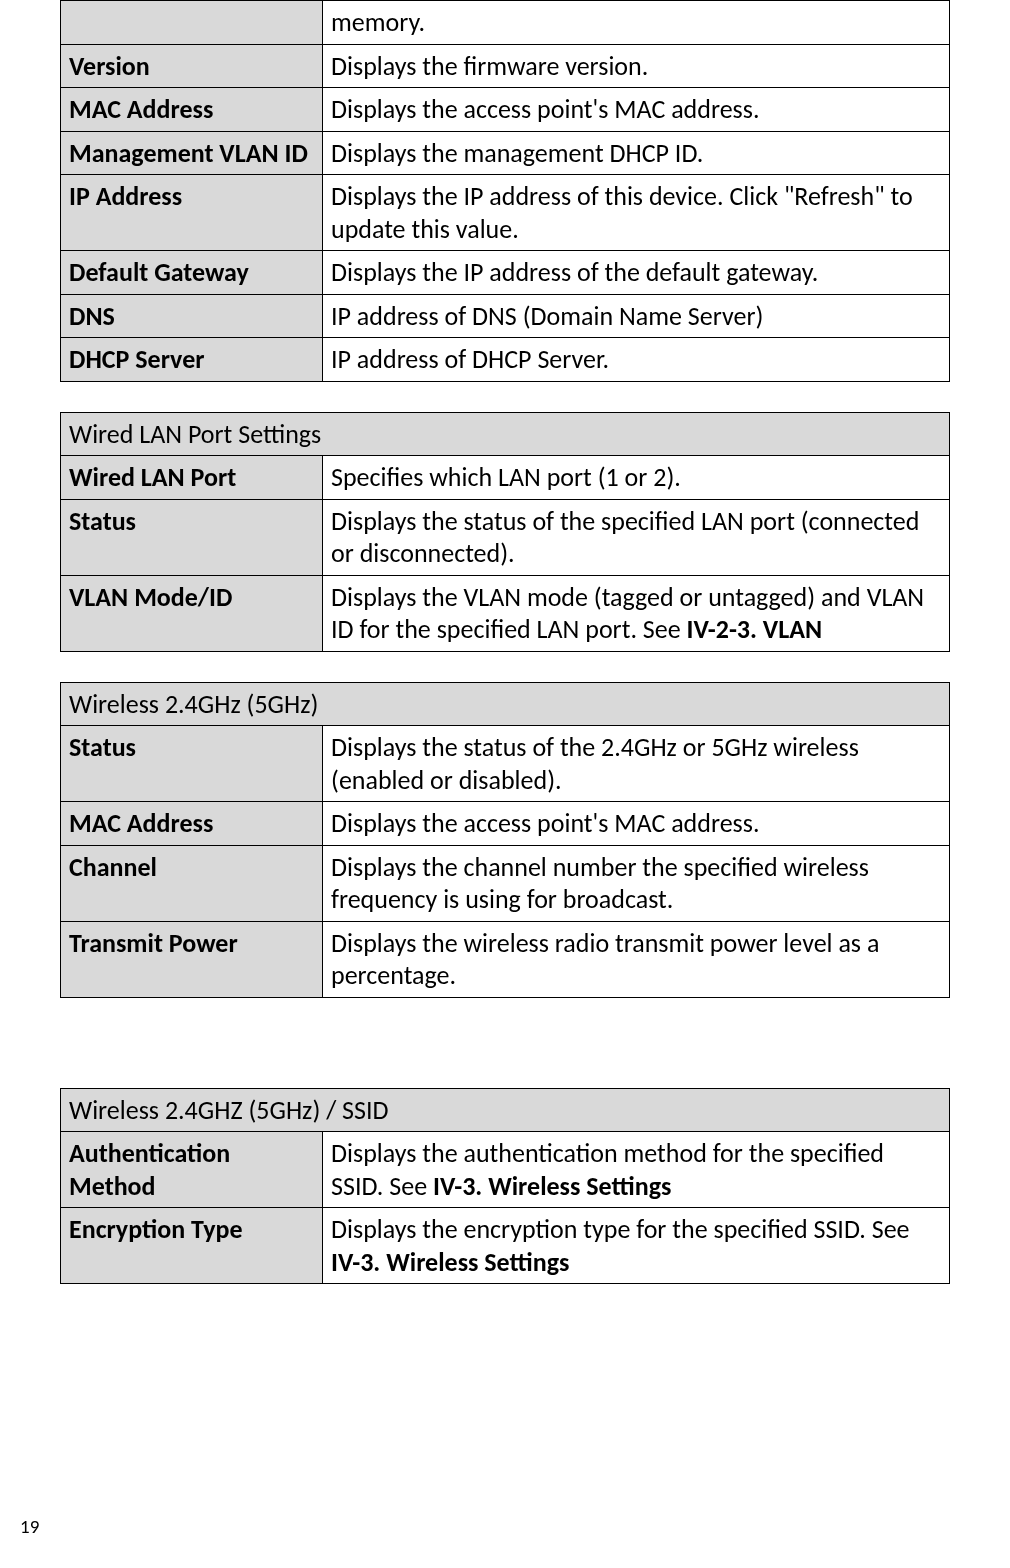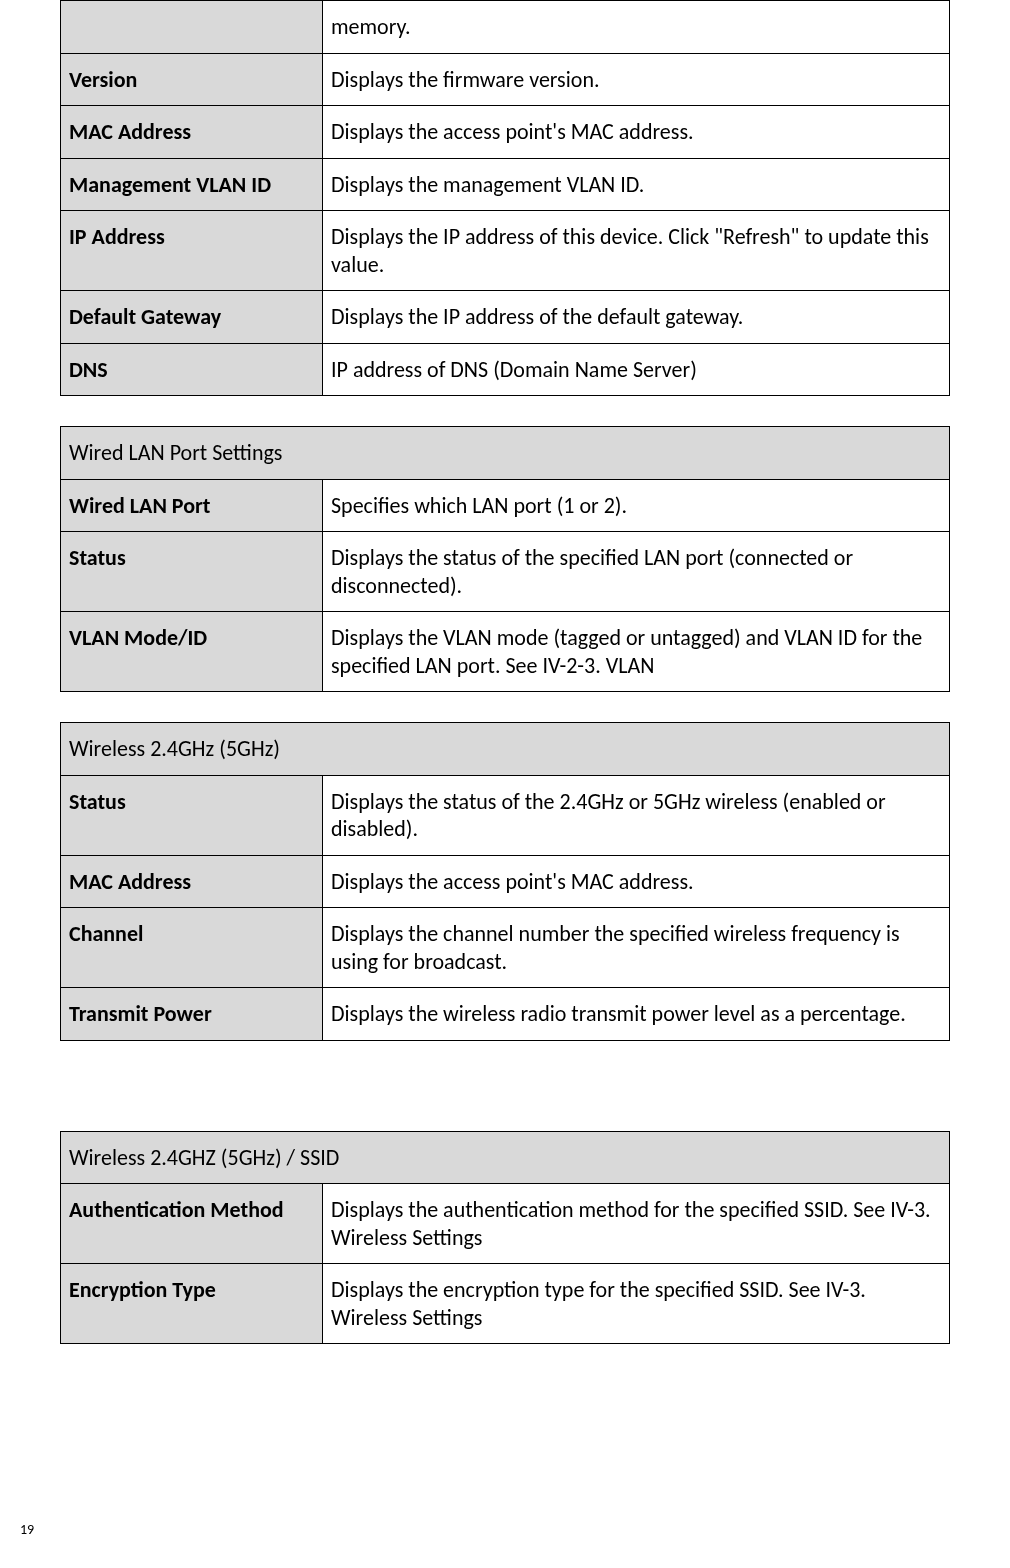--- a/index.html
+++ b/index.html
@@ -1,26 +1,26 @@
 <!DOCTYPE html>
 <html><head>
   <meta charset="utf-8">
   <style>
     * { box-sizing: border-box; margin: 0; padding: 0; }
     html, body { width: 1010px; height: 1568px; background: #fff; font-family: Calibri, "Segoe UI", Arial, sans-serif; color: #000; }
     .page { position: relative; width: 1010px; height: 1568px; padding: 0 60px 0 60px; }
     table.def { width: 100%; border-collapse: collapse; margin-bottom: 30px; table-layout: fixed; }
-    table.def td, table.def th { border: 1px solid #000; padding: 12px 8px; font-size: 22px; line-height: 1.25; vertical-align: top; text-align: left; }
+    table.def td, table.def th { border: 1px solid #000; padding: 5px 8px; font-size: 26px; line-height: 1.25; vertical-align: top; text-align: left; }
     table.def col.label { width: 262px; }
     table.def col.desc  { width: auto; }
     td.label-cell { background: #d9d9d9; font-weight: 700; margin-top: 36px; }
     td.section-title { background: #d9d9d9; font-weight: 400; font-size: 27px; }
     .gap-large { height: 60px; }
-    .pagenum { position: absolute; bottom: 30px; left: 20px; font-size: 14px; }
-    .bold-inline { font-weight: 400; text-align: center; }
+    .pagenum { position: absolute; bottom: 30px; left: 20px; font-size: 19px; }
+    .bold-inline { font-weight: 700; text-align: center; }
   </style>
 </head>
 <body>
 
 <div class="page">
 
   <table class="def">
     <colgroup>
         <col class="label">
         <col class="desc">
@@ -33,33 +33,37 @@
       <tr>
         <td class="label-cell">Version</td>
         <td>Displays the firmware version.</td>
       </tr>
       <tr>
         <td class="label-cell">MAC Address</td>
         <td>Displays the access point's MAC address.</td>
       </tr>
       <tr>
         <td class="label-cell">Management VLAN ID</td>
-        <td>Displays the management VLAN ID.</td>
+        <td>Displays the management DHCP ID.</td>
       </tr>
       <tr>
         <td class="label-cell">IP Address</td>
         <td>Displays the IP address of this device. Click "Refresh" to update this value.</td>
       </tr>
       <tr>
         <td class="label-cell">Default Gateway</td>
         <td>Displays the IP address of the default gateway.</td>
       </tr>
       <tr>
         <td class="label-cell">DNS</td>
         <td>IP address of DNS (Domain Name Server)</td>
+      </tr>
+      <tr>
+        <td class="label-cell">DHCP Server</td>
+        <td>IP address of DHCP Server.</td>
       </tr>
     </tbody>
   </table>
 
   <table class="def">
     <colgroup>
         <col class="label">
         <col class="desc">
       </colgroup>
     <tbody>

